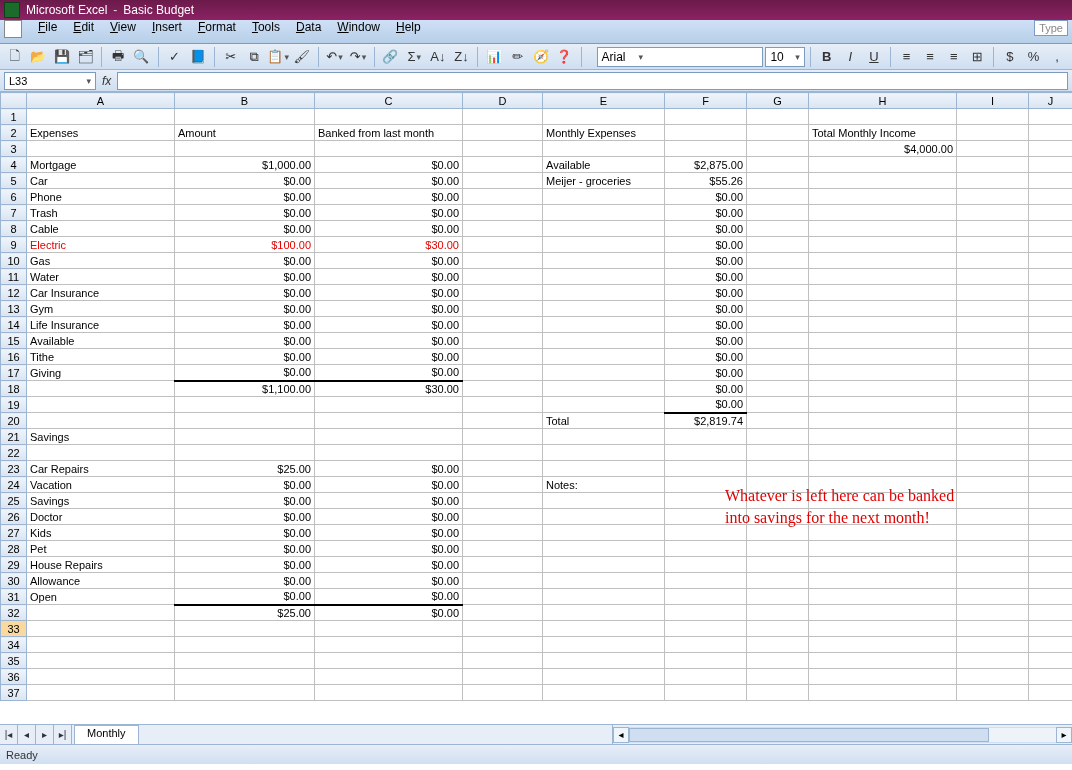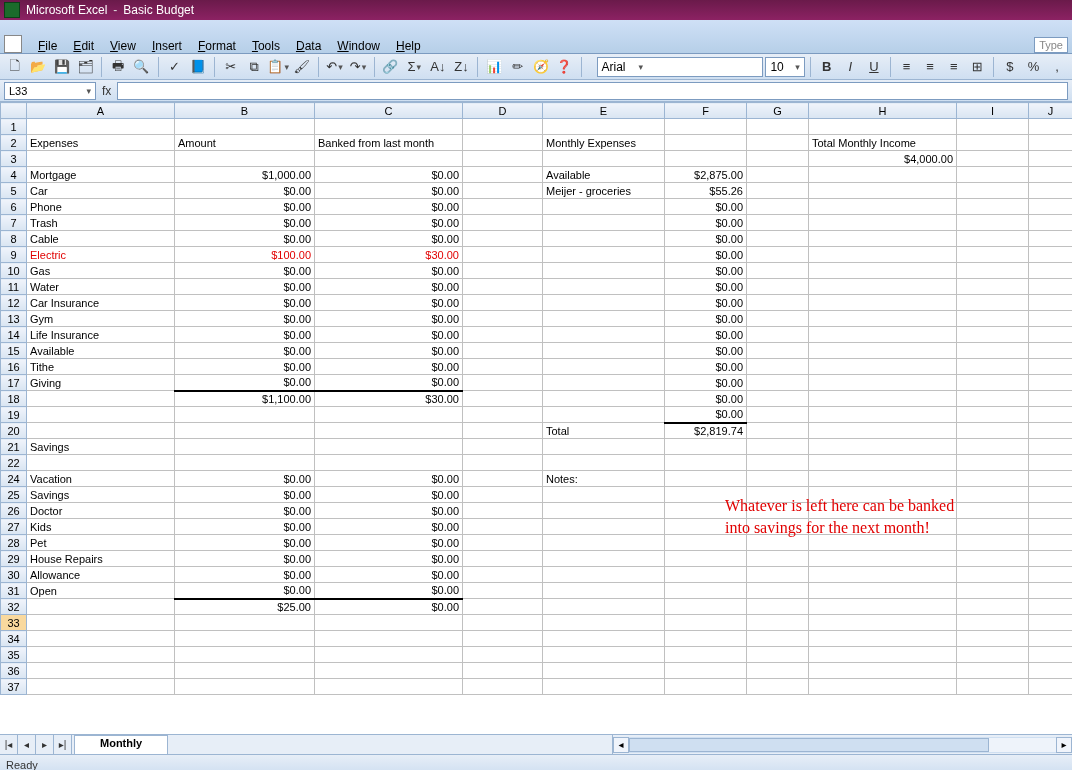--- a/index.html
+++ b/index.html
@@ -4,39 +4,39 @@
 <style>
 * { box-sizing: border-box; margin: 0; padding: 0; font-family: Arial, sans-serif; }
 body { width: 1072px; height: 770px; overflow: hidden; background: #fff; font-size: 11px; position: relative; }
 
 
 .titlebar { height: 20px; background: linear-gradient(#6a1a4a, #8c2263); color: #fff; display: flex; align-items: center; padding: 0 4px; font-size: 12px; }
 .titlebar .xlicon { width: 16px; height: 16px; background: #1b6b2b; display: inline-block; margin-right: 6px; border: 1px solid #0c4018; }
 .titlebar .sep { margin: 0 6px; color: #ddd; }
 
 
-.menubar { height: 34px; background: linear-gradient(#cfe0f6, #b6cfe8); display: flex; align-items: flex-end; padding: 0 4px; font-size: 12px; border-bottom: 1px solid #7c9bc0; }
+.menubar { height: 24px; background: linear-gradient(#cfe0f6, #b6cfe8); display: flex; align-items: flex-start; padding: 0 4px; font-size: 12px; border-bottom: 1px solid #7c9bc0; }
 .menubar .doc-icon { width: 18px; height: 18px; background: #fff; border: 1px solid #888; margin-right: 8px; display: inline-block; }
 .menubar .menu-item { padding: 2px 8px; cursor: default; }
 .menubar .menu-item u { text-decoration: underline; }
 .menubar .spacer { flex: 1; }
 .menubar .type-box { border: 1px solid #7c9bc0; background: #fff; padding: 1px 4px; font-size: 11px; color: #888; }
 
 
 .toolbar { height: 26px; background: linear-gradient(#e7eef7, #cfdff1); border-bottom: 1px solid #9cb5d2; display: flex; align-items: center; padding: 0 4px; gap: 2px; }
 .tb-btn { width: 22px; height: 22px; border: 1px solid transparent; display: flex; align-items: center; justify-content: center; font-size: 13px; color: #333; cursor: default; }
 .tb-sep { width: 1px; height: 20px; background: #9cb5d2; margin: 0 3px; }
 .tb-dd { font-size: 9px; color: #555; padding-left: 1px; }
 .font-name { width: 170px; height: 20px; border: 1px solid #7c9bc0; background: #fff; font-size: 12px; padding: 0 4px; display: flex; align-items: center; justify-content: flex-start; gap: 12px; }
 .font-size { width: 40px; height: 20px; border: 1px solid #7c9bc0; background: #fff; font-size: 12px; padding: 0 4px; display: flex; align-items: center; justify-content: space-between; }
 
 
 .formulabar { height: 22px; background: linear-gradient(#e7eef7, #cfdff1); border-bottom: 1px solid #9cb5d2; display: flex; align-items: center; padding: 0 4px; }
 .name-box { width: 92px; height: 18px; border: 1px solid #7c9bc0; background: #fff; font-size: 11px; padding: 0 4px; display: flex; align-items: center; justify-content: space-between; }
-.fx-label { font-size: 12px; margin: 0 6px; color: #333; }
+.fx-label { font-style: italic; font-size: 12px; margin: 0 6px; color: #333; }
 .formula-input { flex: 1; height: 18px; border: 1px solid #7c9bc0; background: #fff; }
 
 
 .grid-wrap { height: 632px; overflow: hidden; position: relative; background: #fff; }
 table.grid { border-collapse: collapse; table-layout: fixed; width: 1072px; }
 table.grid th, table.grid td { border: 1px solid #c0c0c0; padding: 0 3px; height: 16px; font-size: 11px; overflow: hidden; white-space: nowrap; }
 table.grid th { background: linear-gradient(#f0f4fb, #d9e5f2); font-weight: normal; text-align: center; color: #000; border-color: #9cb5d2; }
 table.grid th.rowhdr { width: 26px; text-align: center; }
 table.grid td { background: #fff; }
 .bold { font-weight: normal; }
@@ -56,21 +56,21 @@
 col.F { width: 82px; }
 col.G { width: 62px; }
 col.H { width: 148px; }
 col.I { width: 72px; }
 col.J { width: 44px; }
 
 
 .sheetbar { height: 20px; background: #e7eef7; border-top: 1px solid #9cb5d2; display: flex; align-items: stretch; font-size: 11px; }
 .tab-nav { display: flex; }
 .tab-nav .nav-btn { width: 18px; border-right: 1px solid #9cb5d2; display: flex; align-items: center; justify-content: center; font-size: 10px; color: #333; }
-.sheet-tab { background: #fff; border: 1px solid #9cb5d2; border-bottom: 0; padding: 1px 25px; font-weight: bold; position: relative; top: 0; margin-left: 2px; border-radius: 0 0 0 0; }
+.sheet-tab { background: #fff; border: 1px solid #9cb5d2; border-bottom: 0; padding: 1px 12px; font-weight: normal; position: relative; top: 0; margin-left: 2px; border-radius: 0 0 0 0; }
 .sheetbar .flexgap { flex: 1; display: flex; align-items: center; }
 .h-scroll { width: 460px; display: flex; align-items: center; border-left: 1px solid #9cb5d2; }
 .h-scroll .arrow { width: 16px; height: 16px; border: 1px solid #9cb5d2; background: #f0f4fb; display: flex; align-items: center; justify-content: center; font-size: 10px; }
 .h-scroll .track { flex: 1; height: 16px; background: #eef3fa; border-top: 1px solid #cfdff1; border-bottom: 1px solid #cfdff1; position: relative; }
 .h-scroll .thumb { position: absolute; left: 0; top: 0; height: 14px; width: 360px; background: #cfdff1; border: 1px solid #9cb5d2; }
 
 
 .statusbar { height: 20px; background: linear-gradient(#e7eef7, #cfdff1); border-top: 1px solid #9cb5d2; display: flex; align-items: center; padding: 0 6px; font-size: 11px; color: #333; }
 </style>
 </head>
@@ -470,20 +470,33 @@
           <td></td>
           <td></td>
           <td></td>
           <td></td>
           <td></td>
           <td></td>
           <td></td>
           <td></td>
         </tr>
         <tr>
+          <th class="rowhdr">23</th>
+          <td>Car Repairs</td>
+          <td class="right">$25.00</td>
+          <td class="right">$0.00</td>
+          <td></td>
+          <td></td>
+          <td></td>
+          <td></td>
+          <td></td>
+          <td></td>
+          <td></td>
+        </tr>
+        <tr>
           <th class="rowhdr">24</th>
           <td>Vacation</td>
           <td class="right">$0.00</td>
           <td class="right">$0.00</td>
           <td></td>
           <td class="bold">Notes:</td>
           <td></td>
           <td></td>
           <td></td>
           <td></td>

